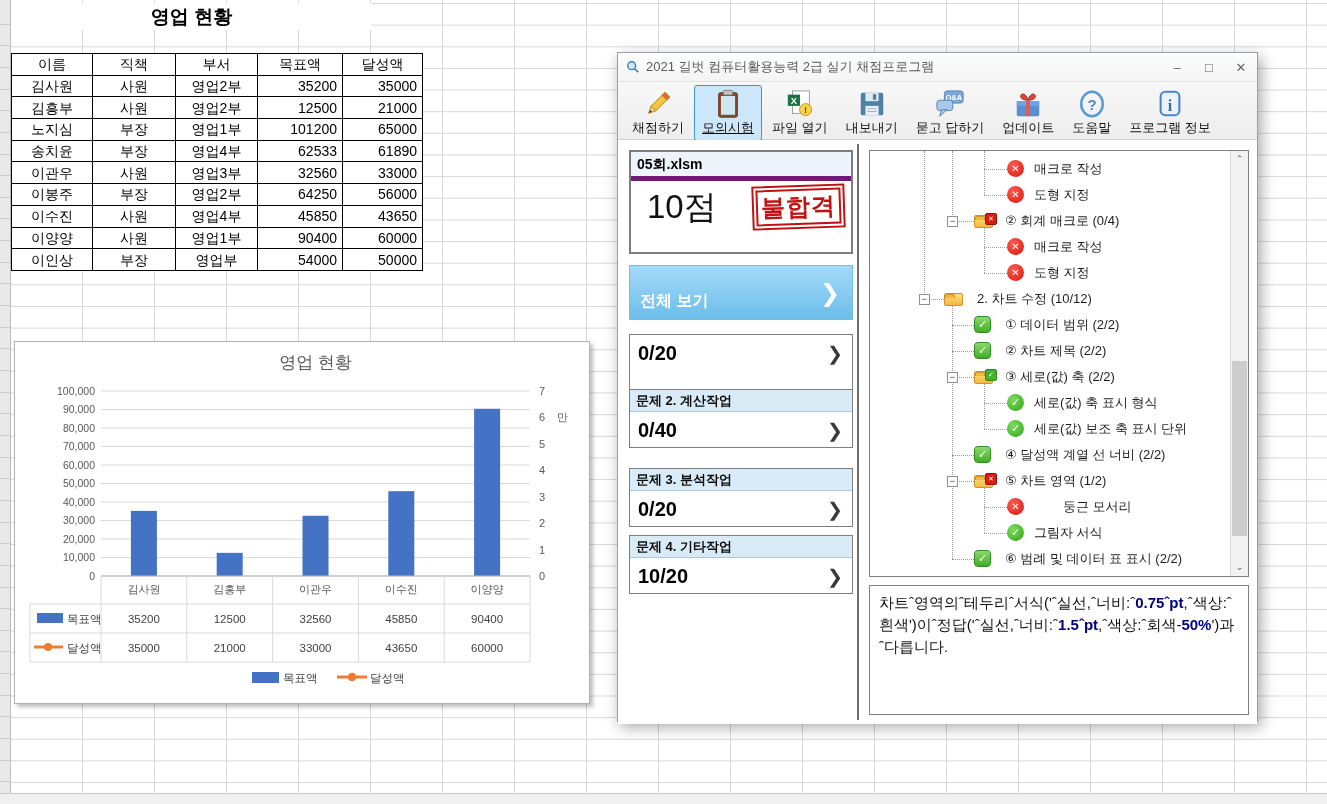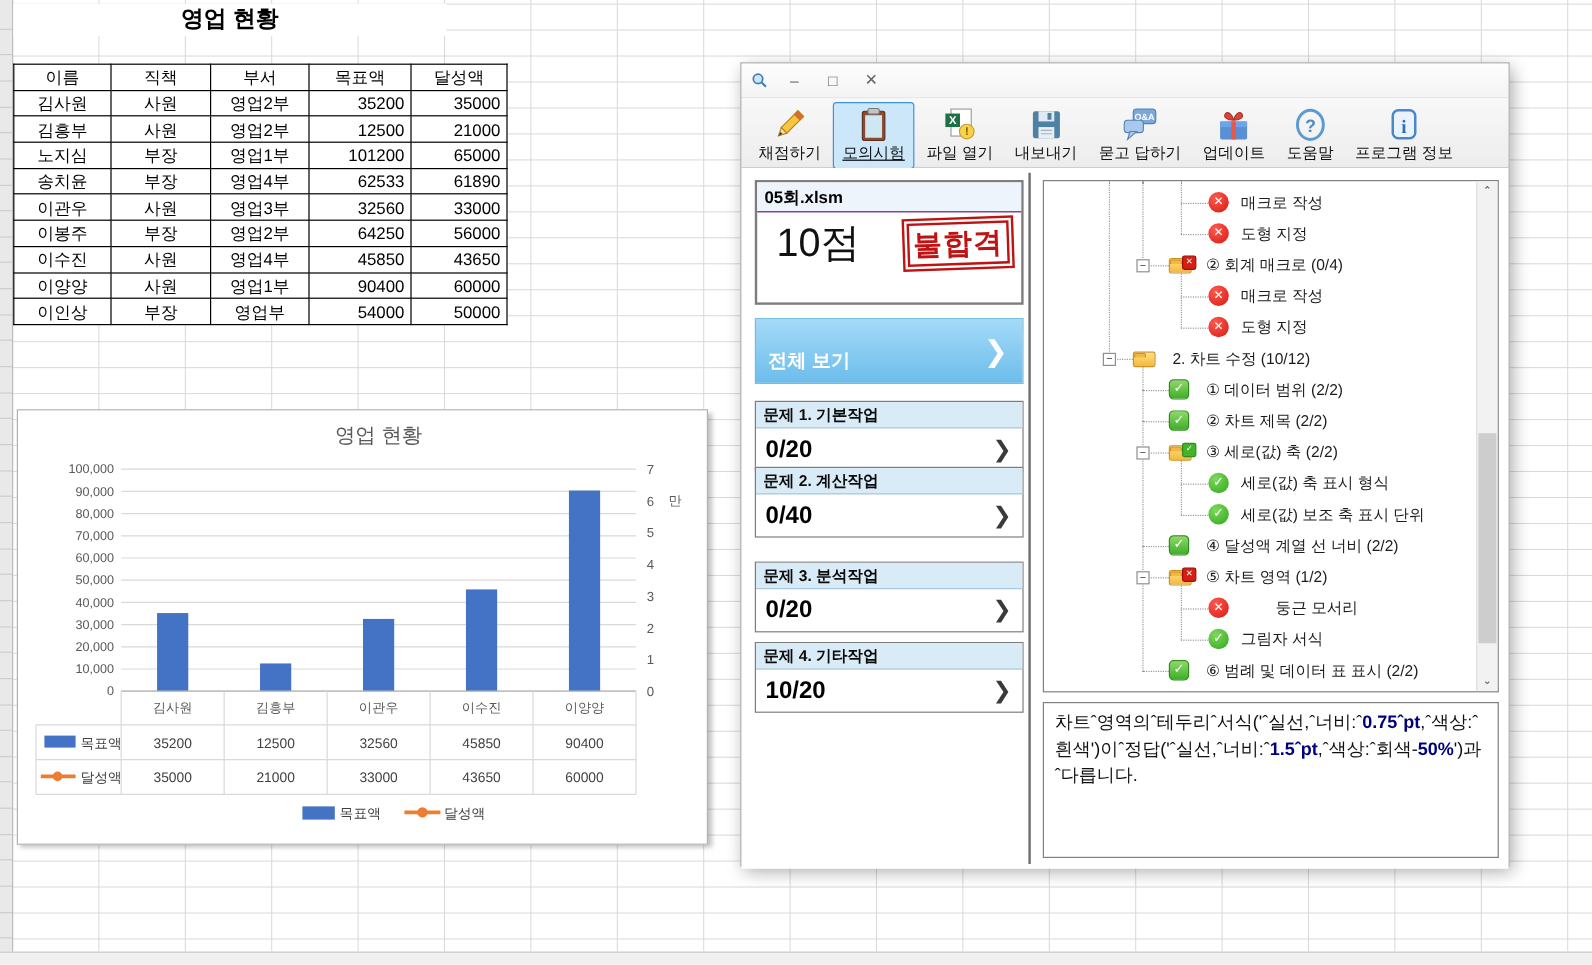--- a/index.html
+++ b/index.html
@@ -47,21 +47,21 @@
     padding:2px 7px 3px;margin-right:2px;border:1px solid transparent;border-radius:3px;}
   .tbtn.sel{background:#cde7fa;border-color:#3d95d6;text-decoration:underline;}
   .tbtn .tlabel{font-size:13px;color:#111;margin-top:0;white-space:nowrap;}
   .tbtn .ticn{height:31px;display:flex;align-items:center;}
 
   #appbody{position:relative;height:584px;background:#fff;}
 
   
   #scorebox{position:absolute;left:11px;top:10px;width:224px;height:104px;border:2px solid #7d7d7d;
     box-sizing:border-box;background:#fff;}
-  #scorebox .b1{height:24px;background:#eef4fb;border-bottom:1px solid #701a75;font-size:14px;
+  #scorebox .b1{height:24px;background:#eef4fb;border-bottom:5px solid #701a75;font-size:14px;
     font-weight:bold;line-height:24px;padding-left:6px;}
   #scorebox .b2{height:23px;background:#ececec;border-bottom:1px solid #c9c9c9;font-size:12.5px;
     line-height:23px;padding-left:6px;color:#222;}
   #scorebox .b3{position:relative;height:51px;}
   #score-val{position:absolute;left:16px;top:50%;transform:translateY(-50%);font-size:33px;color:#111;}
   #stamp{position:absolute;right:6px;top:50%;transform:translateY(-50%) rotate(-2deg);
     border:6px double #c01212;color:#c01212;font-size:24px;font-weight:bold;padding:0 3px;
     letter-spacing:1px;background:rgba(255,255,255,.6);}
   #viewall{position:absolute;left:11px;top:125px;width:224px;height:55px;
     background:linear-gradient(#a5daf8,#6cbdeb);border:1px solid #79bce2;box-sizing:border-box;}
@@ -330,20 +330,21 @@
 </div>
 
 <div id="app">
   <div id="titlebar">
     <span class="ticon">
       <svg width="14" height="14" viewBox="0 0 16 16">
           <circle cx="6.5" cy="6.5" r="4.5" fill="#cfe4f4" stroke="#3c7fb8" stroke-width="1.6"></circle>
           <line x1="10" y1="10" x2="14" y2="14" stroke="#3c7fb8" stroke-width="2"></line>
         </svg>
     </span>
+    <span class="ttext">2021 길벗 컴퓨터활용능력 2급 실기 채점프로그램</span>
     <span class="winbtn">–</span>
     <span class="winbtn">□</span>
     <span class="winbtn">✕</span>
   </div>
 
   <div id="toolbar">
       <div class="tbtn">
         <span class="ticn">
           <svg width="30" height="30" viewBox="0 0 32 32">
             <g transform="rotate(45 16 16)">
@@ -441,21 +442,20 @@
         <span id="stamp">불합격</span>
       </div>
     </div>
 
     <div id="viewall">
       <span class="vl">전체 보기</span>
     </div>
 
     <div id="cards">
         <div class="card" style="top: 194px;">
-          <div class="ch">문제 1. 기본작업</div>
           <div class="cb">
             <span class="cs">0/20</span>
           </div>
         </div>
         <div class="card" style="top: 249px;">
           <div class="ch">문제 2. 계산작업</div>
           <div class="cb">
             <span class="cs">0/40</span>
           </div>
         </div>

